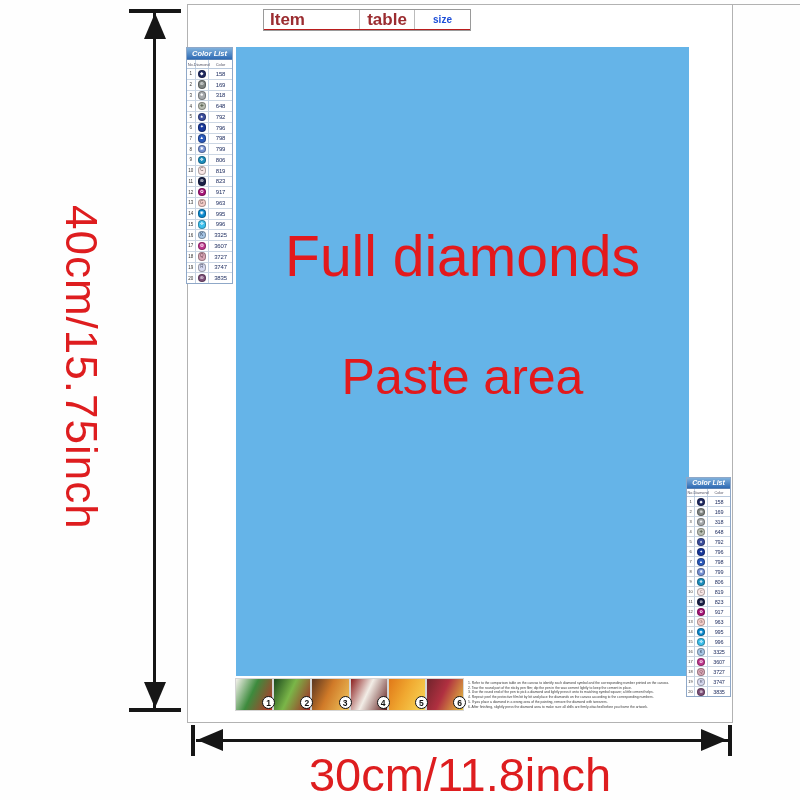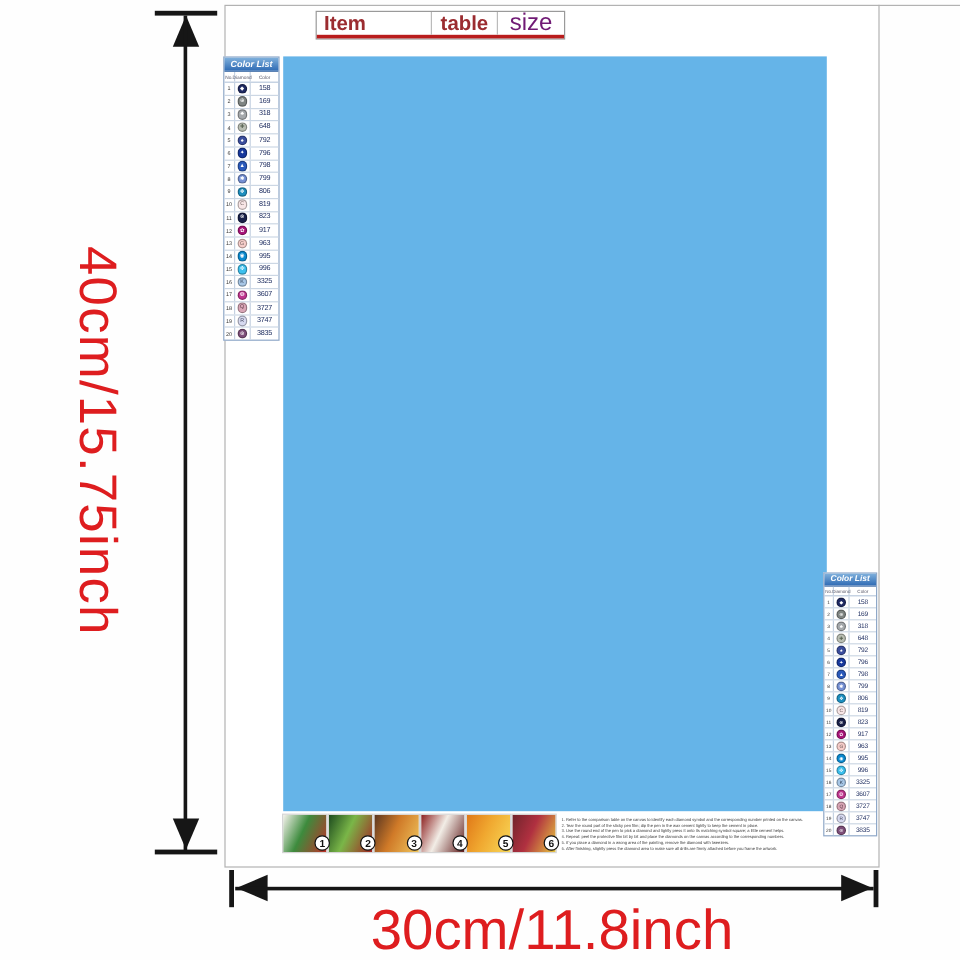--- a/index.html
+++ b/index.html
@@ -8,28 +8,28 @@
   .abs{position:absolute;}
 
   
   .canvas-sheet{left:187px;top:4px;width:544px;height:717px;background:#ffffff;
     border:1px solid #b2b2b2;}
   .top-line-ext{left:732px;top:4px;width:68px;height:1px;background:#b2b2b2;}
 
   
   .item-table{left:263px;top:9px;width:206px;border:1px solid #9a9a9a;background:#fff;}
   .item-table .tr{display:flex;}
-  .item-table .tr.hdr{height:19px;align-items:center;border-bottom:3px solid #b91c1c;}
+  .item-table .tr.hdr{height:19px;align-items:center;border-bottom:1px solid #b91c1c;}
   .item-table .tr.dat{height:16px;align-items:center;}
   .item-table .td{height:100%;display:flex;align-items:center;box-sizing:border-box;}
   .col1{width:96px;border-right:1px solid #bbb;padding-left:6px;}
   .col2{width:55px;border-right:1px solid #bbb;justify-content:center;}
   .col3{width:55px;justify-content:center;}
   .h-item,.h-number{font-size:17px;font-weight:bold;color:#9b2c30;}
-  .h-size{font-size:20px;font-weight:normal;color:#701a75;}
+  .h-size{font-size:10px;font-weight:bold;color:#1d4ed8;}
   .d-item{font-size:7px;color:#444;}
   .d-size{font-size:11px;color:#222;}
 
   
   .paste-area{left:236px;top:47px;width:453px;height:629px;}
   .paste-line1{left:236px;top:223px;width:453px;text-align:center;font-size:57px;font-weight:500;}
   .paste-line2{left:236px;top:348px;width:453px;text-align:center;font-size:50px;font-weight:500;}
 
   
   .clist{background:#fff;border:1px solid #8fa8c8;box-sizing:border-box;}
@@ -96,20 +96,22 @@
 
   <div class="abs item-table">
     <div class="tr hdr">
       <div class="td col1 h-item">Item</div>
       <div class="td col2 h-number">table</div>
       <div class="td col3 h-size">size</div>
     </div>
   </div>
 
   <div class="abs paste-area" style="background: rgb(101, 180, 232);"></div>
+  <div class="abs paste-line1" style="color: rgb(227, 25, 28);">Full diamonds</div>
+  <div class="abs paste-line2" style="color: rgb(227, 25, 28);">Paste area</div>
 
   <div class="abs clist clist--left">
     <div class="clist-header">Color List</div>
     <div class="clist-sub">
       <div class="cw-no">No.</div>
       <div class="cw-dia">Diamond</div>
       <div class="cw-code">Color</div>
     </div>
     <div>
         <div class="clist-row">

